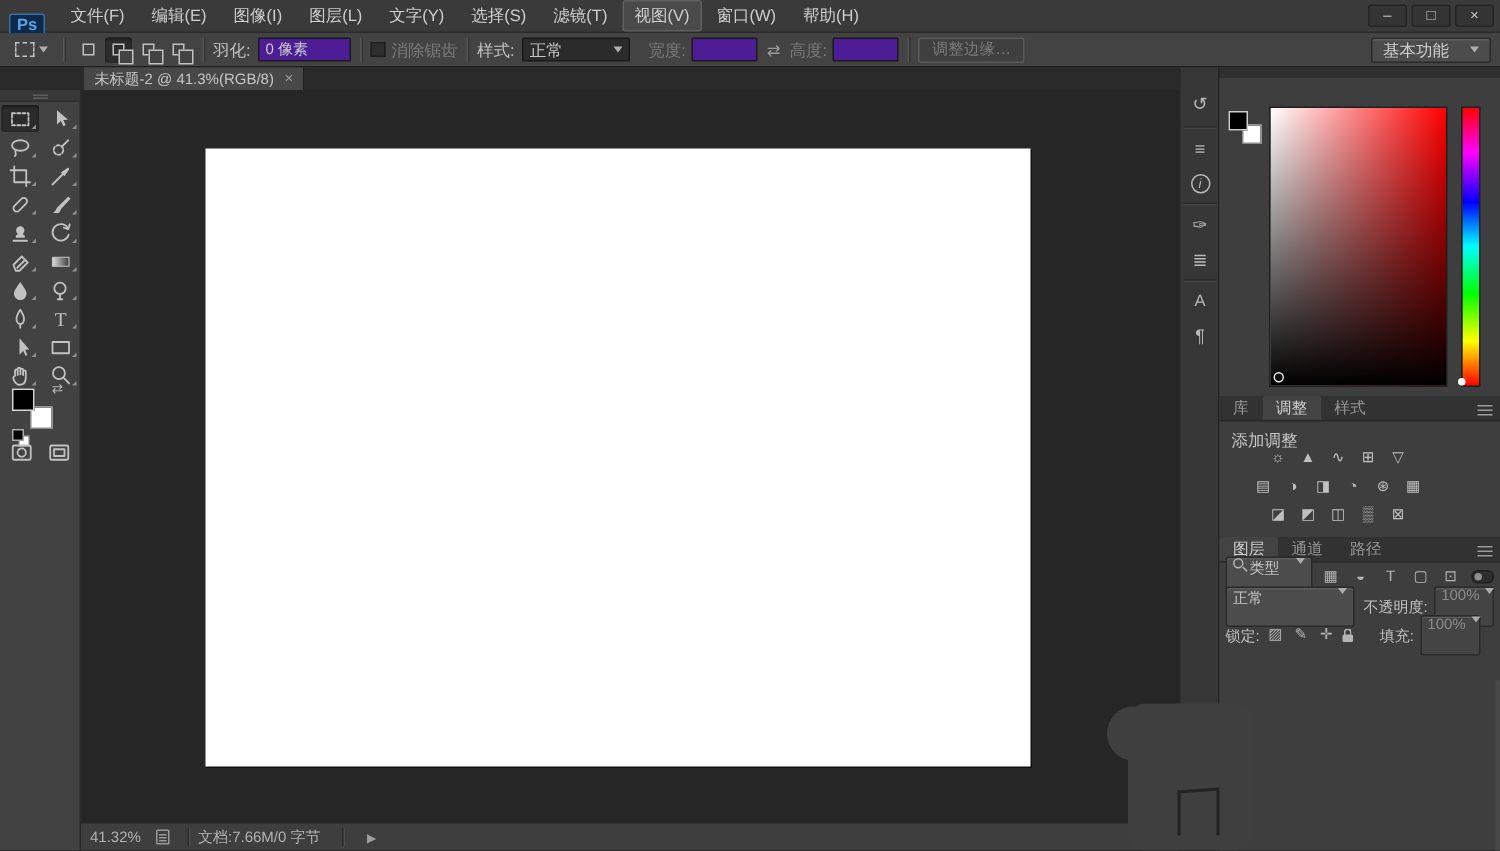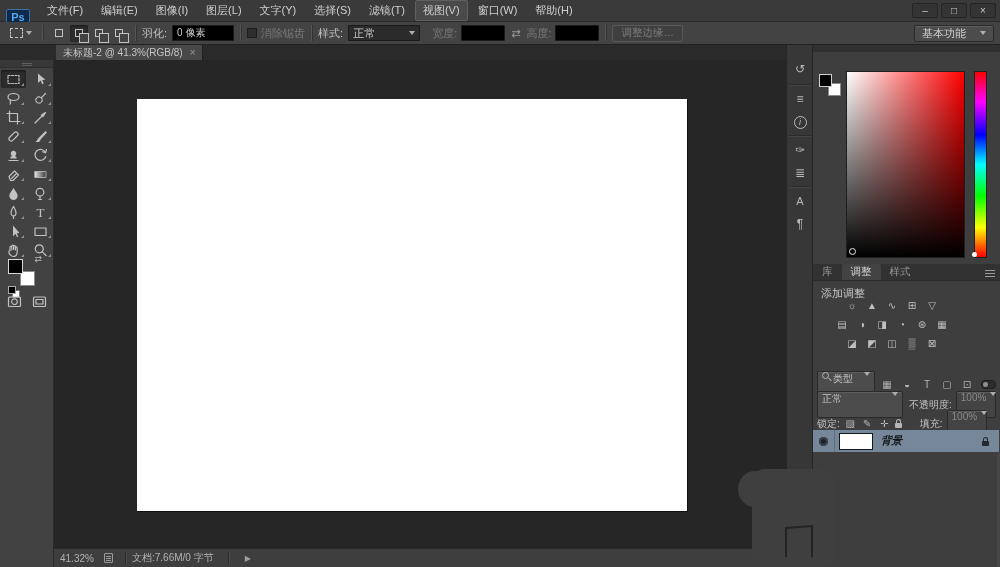--- a/index.html
+++ b/index.html
@@ -23,21 +23,21 @@
 
   
   .optionsbar{left:0;top:22px;width:1000px;height:23px;background:#434343;border-bottom:1px solid #222;display:flex;align-items:center;padding:0 6px}
   .preset{display:flex;align-items:center;gap:3px;padding:0 4px}
   .dashedbox{width:13px;height:10px;border:1px dashed #c2c2c2}
   .caret{width:0;height:0;border-left:3px solid transparent;border-right:3px solid transparent;border-top:4px solid #aeaeae}
   .modebtn{width:18px;height:17px;display:flex;align-items:center;justify-content:center;border-radius:2px;margin:0 1px}
   .modebtn.pressed{background:#2c2c2c;box-shadow:inset 0 1px 2px #191919}
   .modeglyph{width:8px;height:8px;border:1px solid #c2c2c2;position:relative}
   .modeglyph.add::before,.modeglyph.sub::before,.modeglyph.int::before{content:"";position:absolute;left:3px;top:3px;width:8px;height:8px;border:1px solid #c2c2c2;background:#434343}
-  .field{background:#000000;border:1px solid #1a1a1a;color:#cfcfcf;height:16px;font-size:10px;display:flex;align-items:center;padding:0 4px;border-radius:1px}
+  .field{background:#4c1d95;border:1px solid #1a1a1a;color:#cfcfcf;height:16px;font-size:10px;display:flex;align-items:center;padding:0 4px;border-radius:1px}
   .chk{width:10px;height:10px;background:#2e2e2e;border:1px solid #1d1d1d;margin-right:4px}
   .dropfield{background:#2b2b2b;border:1px solid #1a1a1a;height:16px;display:flex;align-items:center;padding:0 4px;gap:6px;border-radius:1px}
   .btn{border:1px solid #5a5a5a;background:#3f3f3f;color:#7c7c7c;height:17px;display:flex;align-items:center;padding:0 8px;border-radius:2px;font-size:10.5px}
   .workspace{margin-left:auto;background:#4c4c4c;border:1px solid #2a2a2a;box-shadow:inset 0 1px 0 #5e5e5e;height:17px;
     display:flex;align-items:center;gap:14px;padding:0 7px;border-radius:2px;color:#cfcfcf}
 
   
   .tabstrip{left:0;top:45px;width:786px;height:15px;background:#2a2a2a}
   .doctab{position:absolute;left:56px;top:0;height:15px;background:#484848;color:#c5c5c5;font-size:10px;
     display:flex;align-items:center;gap:7px;padding:0 7px;border-right:1px solid #1f1f1f}
@@ -435,20 +435,26 @@
       <div class="adjrow" style="top:72px">
         <span class="adjico">◪</span>
         <span class="adjico">◩</span>
         <span class="adjico">◫</span>
         <span class="adjico">▒</span>
         <span class="adjico">⊠</span>
       </div>
     </div>
 
     <div class="panel" style="top:313px;height:209px">
+      <div class="phead">
+        <span class="ptab active">图层</span>
+        <span class="ptab">通道</span>
+        <span class="ptab">路径</span>
+        <span class="pmenu"></span>
+      </div>
 
       <div class="lrow" style="top:17px">
         <div class="combo" style="width:58px">
           <span class="magico"></span>
           <span>类型</span>
           <span class="caret"></span>
         </div>
         <span class="fico">▦</span>
         <span class="fico">◒</span>
         <span class="fico">T</span>
@@ -475,28 +481,20 @@
         <span class="fico" style="width:13px">✎</span>
         <span class="fico" style="width:13px">✛</span>
         <span class="lockico"></span>
         <span class="lbl" style="font-size:10px;margin-left:14px">填充:</span>
         <div class="combo dim" style="width:40px">
           <span>100%</span>
           <span class="caret"></span>
         </div>
       </div>
 
-      <div class="layerrow">
-        <span class="eyecell">
-            <span class="eyeico"></span>
-          </span>
-        <span class="lthumb"></span>
-        <span class="lname">背景</span>
-        <span class="lockico dark llock"></span>
-      </div>
 
       <div class="scrolltrack"></div>
 
     </div>
   </div>
 
   <div class="abs blob">
     <span class="blobbump"></span>
     <span class="bline" style="left:33px"></span>
     <span class="bline" style="left:59px"></span>

